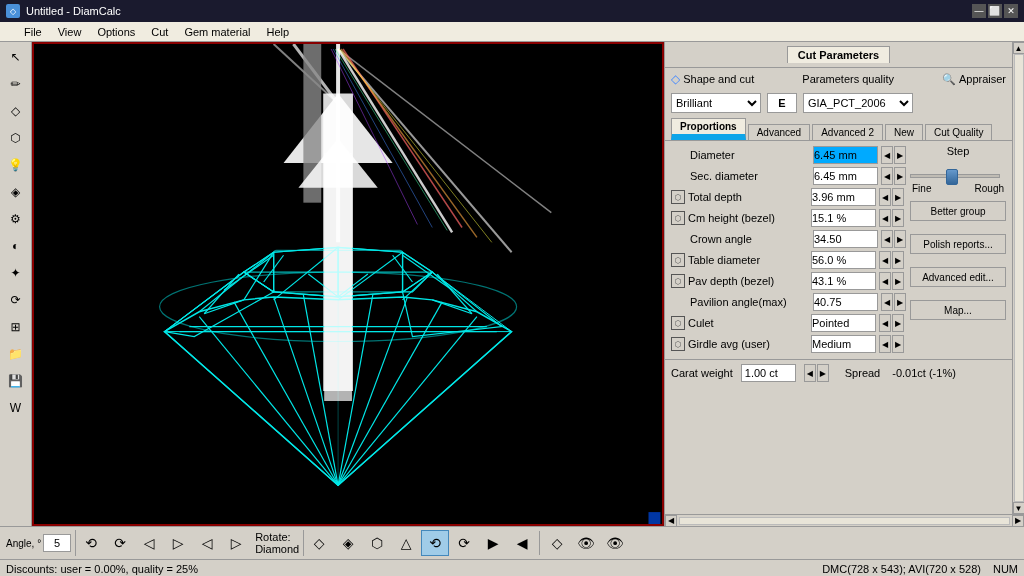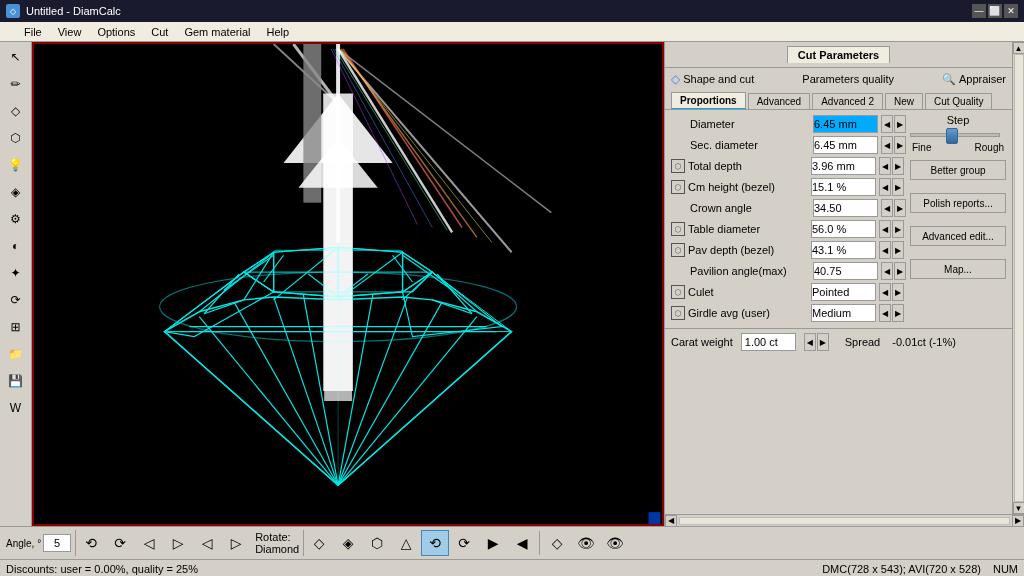--- a/index.html
+++ b/index.html
@@ -161,21 +161,21 @@
       padding: 2px 8px;
       border: 1px solid #999;
       border-bottom: none;
       background: #d4d0c8;
       cursor: pointer;
       font-size: 10px;
       margin-right: 2px;
     }
     .tab.active {
       background: #f0ece0;
-      border-bottom: 1px solid #0ea5e9;
+      border-bottom: 6px solid #0ea5e9;
       font-weight: bold;
     }
     
     
     .props-area {
       display: flex;
       padding: 4px 6px;
       gap: 4px;
     }
     .props-left {
@@ -562,20 +562,29 @@
           </div>
           <div style="flex:1"></div>
           <span style="font-size:11px;">Parameters quality</span>
           <div style="flex:1"></div>
           <div class="appraiser-label">
             <span style="font-size:11px;">🔍</span>
             <span>Appraiser</span>
           </div>
         </div>
 
+        <div class="params-row">
+          <select class="brilliant-select">
+            <option>Brilliant</option>
+          </select>
+          <input type="text" class="grade-input" value="E" style="">
+          <select class="appraiser-select">
+            <option>GIA_PCT_2006</option>
+          </select>
+        </div>
 
         <div class="tabs-row">
           <div class="tab active">Proportions</div>
           <div class="tab">Advanced</div>
           <div class="tab">Advanced 2</div>
           <div class="tab">New</div>
           <div class="tab">Cut Quality</div>
         </div>
 
         <div class="props-area">
@@ -676,21 +685,21 @@
               <div class="prop-label">Girdle avg (user)</div>
               <input type="text" class="prop-value" value="Medium" style="">
               <div class="prop-arrows">
                 <div class="prop-arrow">◀</div>
                 <div class="prop-arrow">▶</div>
               </div>
             </div>
           </div>
 
           <div class="props-right">
-            <div style="font-size:11px; text-align:center; margin-bottom:2px;">Step</div>
+            <div style="font-size:11px; text-align:center; margin-bottom:12px;">Step</div>
             <div class="slider-track">
               <div class="slider-thumb"></div>
             </div>
             <div class="fine-rough-row">
               <span>Fine</span>
               <span>Rough</span>
             </div>
             <div style="margin-top:4px; display:flex; flex-direction:column; gap:13px;">
               <button class="action-btn">Better group</button>
               <button class="action-btn">Polish reports...</button>

